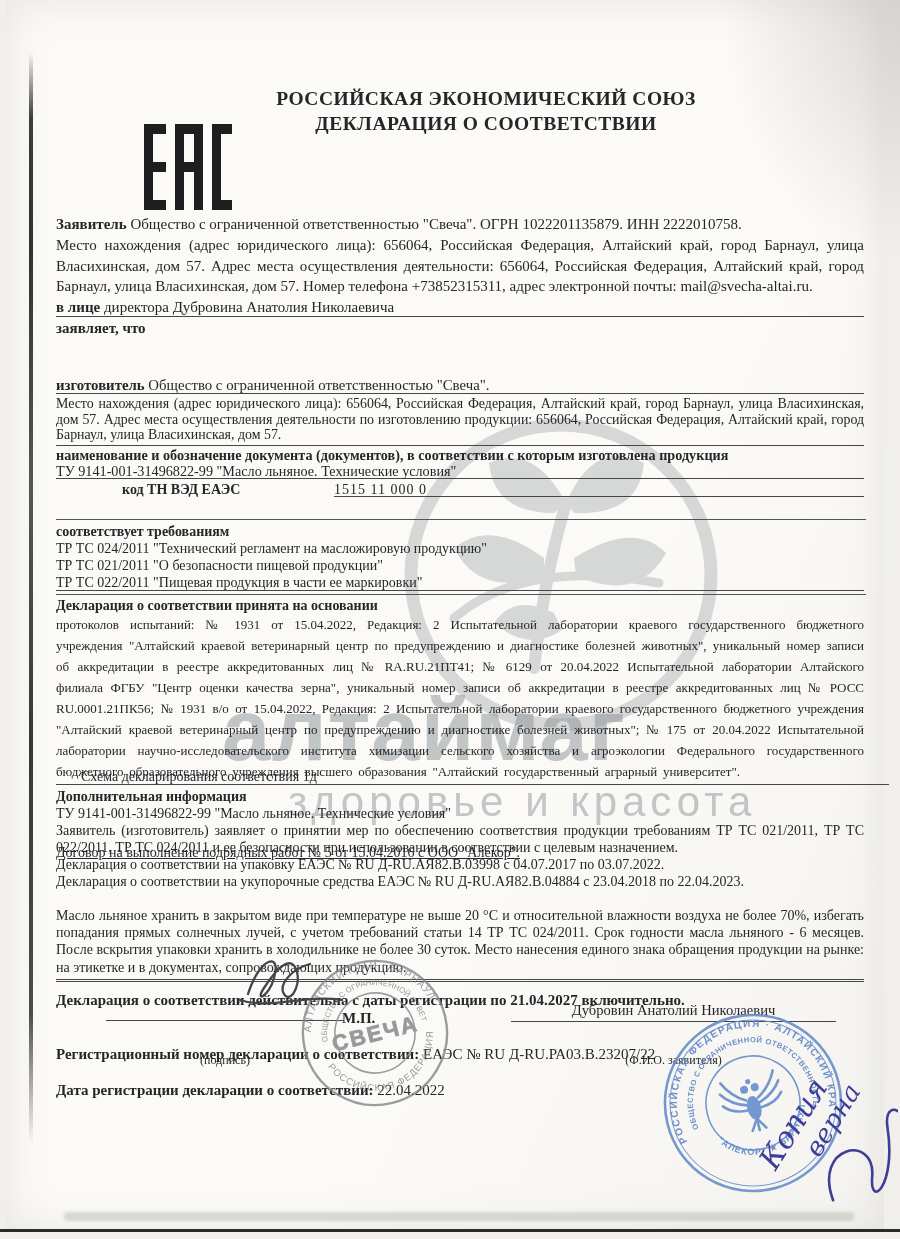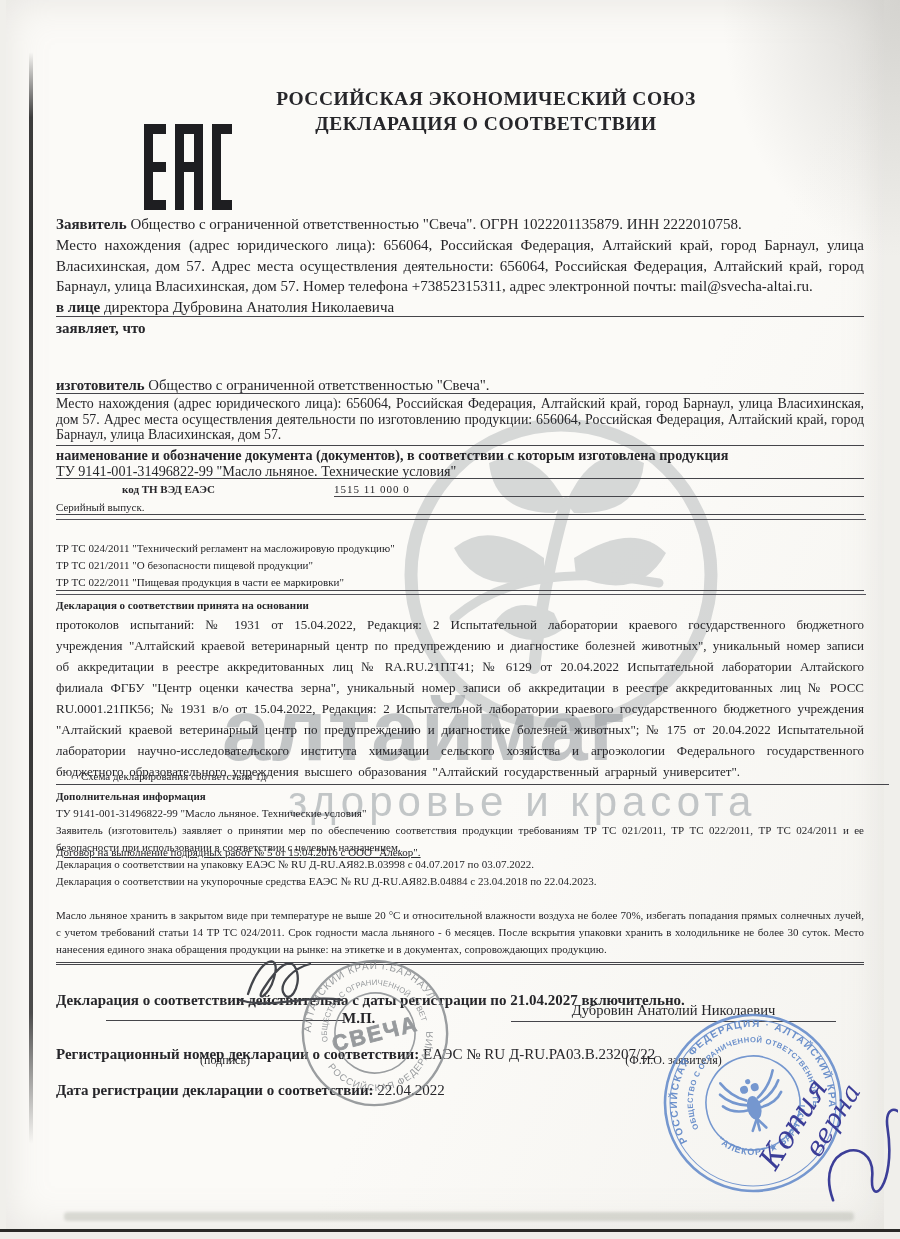--- a/index.html
+++ b/index.html
@@ -2,21 +2,21 @@
 <html><head>
 <meta charset="utf-8">
 <style>
   html,body{margin:0;padding:0;background:#eceae6;}
   #stage{position:relative;width:900px;height:1239px;overflow:hidden;
          font-family:"Liberation Serif",serif;color:#26262a;background:#f0efeb;}
   #page{position:absolute;left:6px;top:0;width:878px;height:1231px;
         background:linear-gradient(115deg,#fbfaf7 60%,#f4f3ef 100%);
         box-shadow:inset 0 0 40px rgba(170,168,160,.25);}
   .abs{position:absolute;}
-  .ln{position:absolute;left:50px;width:808px;font-size:11px;line-height:17px;}
+  .ln{position:absolute;left:50px;width:808px;font-size:14px;line-height:17px;}
   .b{font-weight:bold;}
   .j{text-align:justify;}
   .rule{border-bottom:1px solid #45454a;}
   .rule2{border-bottom:3px double #45454a;}
   .hr{position:absolute;left:50px;width:810px;border-top:1px solid #53535a;height:0;}
   .center{text-align:center;}
   
   #title{position:absolute;left:170px;top:86px;width:620px;text-align:center;
          font-weight:bold;font-size:19.5px;line-height:25px;letter-spacing:.5px;}
   
@@ -101,23 +101,23 @@
       <span>Общество с ограниченной ответственностью "Свеча".</span>
     </div>
     <div class="ln txt j rule" style="top:396px;font-size:13.9px;line-height:15.6px;padding-bottom:2px;">Место нахождения (адрес юридического лица): 656064, Российская Федерация, Алтайский край, город Барнаул, улица Власихинская, дом 57. Адрес места осуществления деятельности по изготовлению продукции: 656064, Российская Федерация, Алтайский край, город Барнаул, улица Власихинская, дом 57.</div>
 
     <div class="ln txt b" style="top:447px;font-size:14.2px;">наименование и обозначение документа (документов), в соответствии с которым изготовлена продукция</div>
     <div class="ln txt rule" style="top:463px;height:15px;font-size:14.2px;">ТУ 9141-001-31496822-99 "Масло льняное. Технические условия"</div>
     <div class="ln txt" style="top:481px;display:flex;height:16px;">
       <span class="b" style="width:212px;padding-left:66px;">код ТН ВЭД ЕАЭС</span>
       <span class="rule" style="flex:1;letter-spacing:1px;">1515 11 000 0</span>
     </div>
-    <div class="ln txt rule" style="top:499px;height:15px;">Серийный выпуск.</div>
     <div class="hr" style="top:519px;"></div>
 
+    <div class="ln txt b" style="top:523px;">соответствует требованиям</div>
     <div class="ln txt" style="top:540px;">ТР ТС 024/2011 "Технический регламент на масложировую продукцию"</div>
     <div class="ln txt" style="top:557px;">ТР ТС 021/2011 "О безопасности пищевой продукции"</div>
     <div class="ln txt rule" style="top:574px;height:16px;">ТР ТС 022/2011 "Пищевая продукция в части ее маркировки"</div>
     <div class="hr" style="top:594px;"></div>
 
     <div class="ln txt b" style="top:597px;">Декларация о соответствии принята на основании</div>
     <div class="ln txt j basis-para rule" style="top:614px;padding-bottom:2px;">протоколов испытаний: № 1931 от 15.04.2022, Редакция: 2 Испытательной лаборатории краевого государственного бюджетного учреждения "Алтайский краевой ветеринарный центр по предупреждению и диагностике болезней животных", уникальный номер записи об аккредитации в реестре аккредитованных лиц № RA.RU.21ПТ41; № 6129 от 20.04.2022 Испытательной лаборатории Алтайского филиала ФГБУ "Центр оценки качества зерна", уникальный номер записи об аккредитации в реестре аккредитованных лиц № РОСС RU.0001.21ПК56; № 1931 в/о от 15.04.2022, Редакция: 2 Испытательной лаборатории краевого государственного бюджетного учреждения "Алтайский краевой ветеринарный центр по предупреждению и диагностике болезней животных"; № 175 от 20.04.2022 Испытательной лаборатории научно-исследовательского института химизации сельского хозяйства и агроэкологии Федерального государственного бюджетного образовательного учреждения высшего образования "Алтайский государственный аграрный университет".</div>
     <div class="ln txt rule" style="top:768px;height:16px;margin-left:25px;">Схема декларирования соответствия 1д</div>
 
     <div class="ln txt b" style="top:788px;">Дополнительная информация</div>

